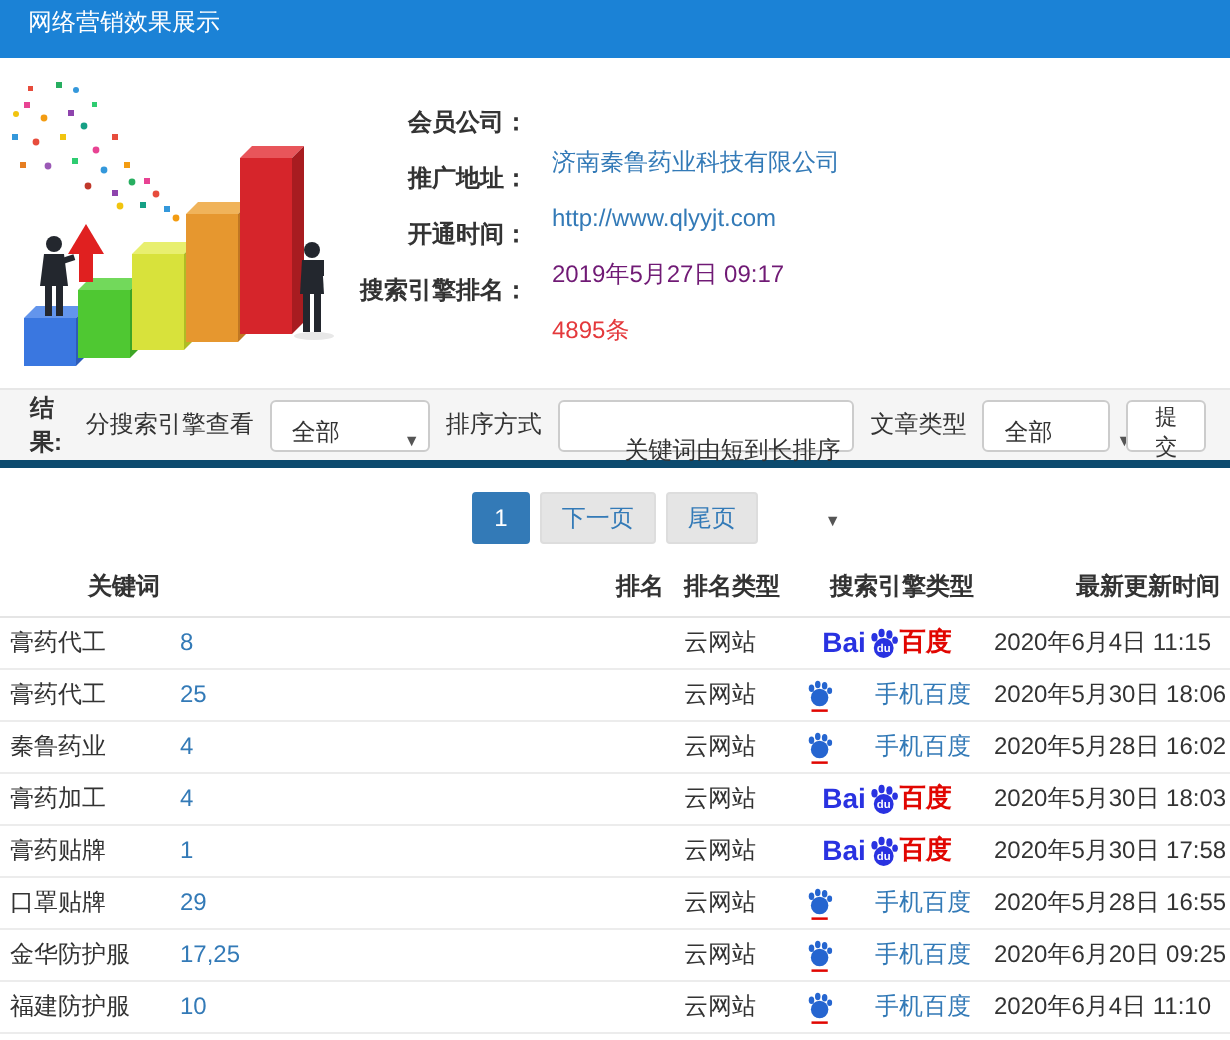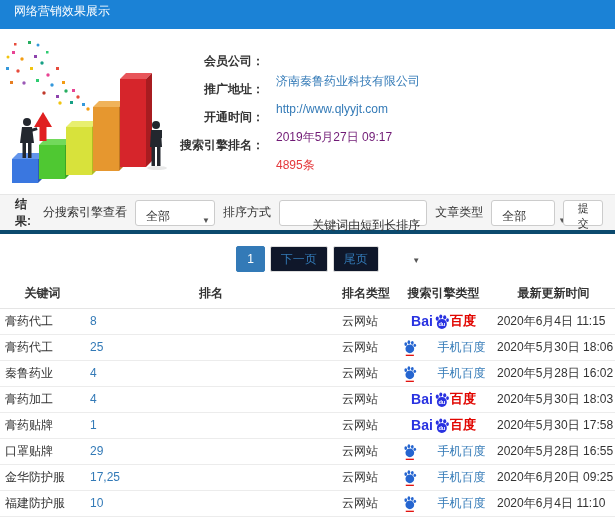--- a/index.html
+++ b/index.html
@@ -34,27 +34,27 @@
   .sel-engine { width:80px; }
   .sel-sort { width:150px;flex-direction:column; }
   .sel-article { width:64px; }
   .submit-btn { height:26px; padding:0 8px; background:#fff; border:1px solid #ccc;
     border-radius:3px; color:#333; font-size:11px; cursor:pointer;
     font-family:"Liberation Sans","DejaVu Sans",sans-serif; }
 
   
   .pagination { margin-top:12px; height:26px; display:flex; justify-content:center; gap:5px; }
   .page-item { display:inline-flex; align-items:center; padding:0 10px; height:26px;
-    border:1px solid #ddd; border-radius:2px; background:#0f172a; color:#337ab7;
+    border:1px solid #ddd; border-radius:2px; background:#e5e5e5; color:#337ab7;
     text-decoration:none; cursor:pointer; }
   .page-item.active { background:#337ab7; border-color:#337ab7; color:#fff; }
 
   
   .data-table { width:615px; border-collapse:collapse; table-layout:fixed; margin-top:8px; }
-  .data-table th { text-align:center; font-weight:bold; color:#333; height:28px;
+  .data-table th { text-align:right; font-weight:bold; color:#333; height:28px;
     padding:0 5px; border-bottom:1px solid #e5e5e5; }
   .data-table td { height:26px; padding:0 5px; border-bottom:1px solid #ececec;
     white-space:nowrap; overflow:hidden; }
   .rank-link { color:#337ab7; text-decoration:none; cursor:pointer; }
   .engine-cell { text-align:center; }
 
   
   .bd-logo { display:inline-flex; align-items:center; vertical-align:middle; }
   .bd-bai { color:#2932e1; font-weight:bold; font-size:14px; letter-spacing:0; }
   .bd-cn { color:#e10601; font-weight:bold; font-size:13px; }

